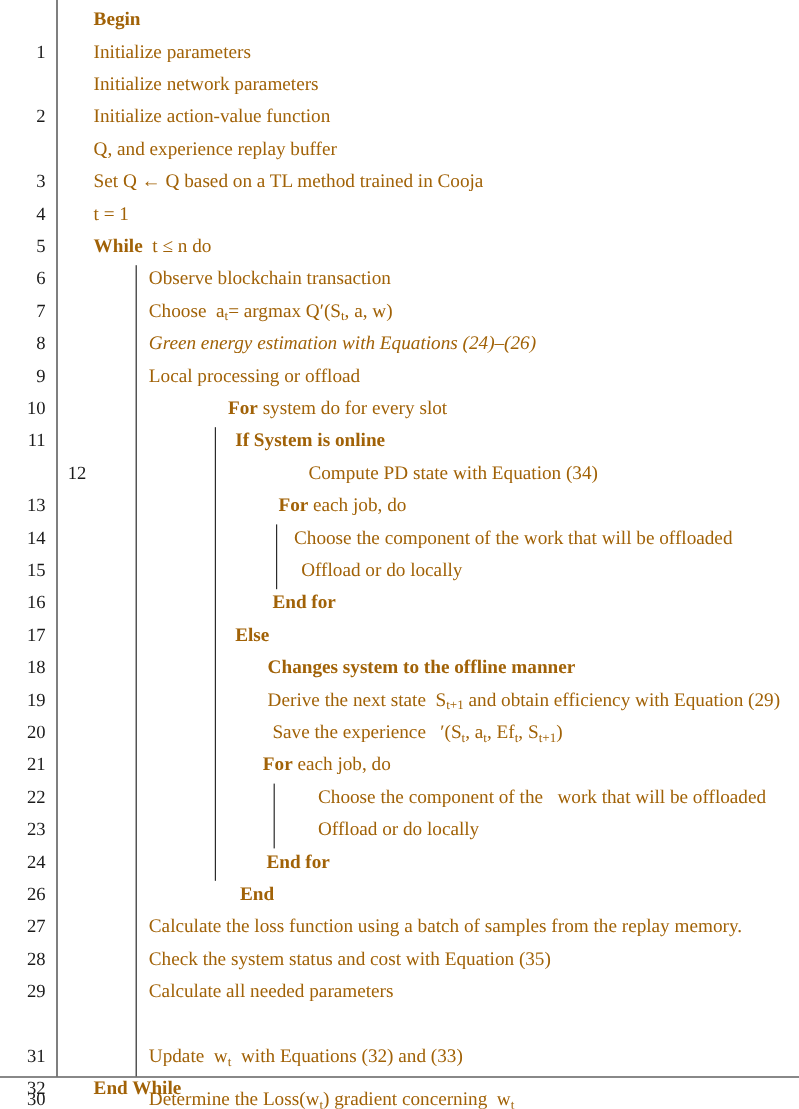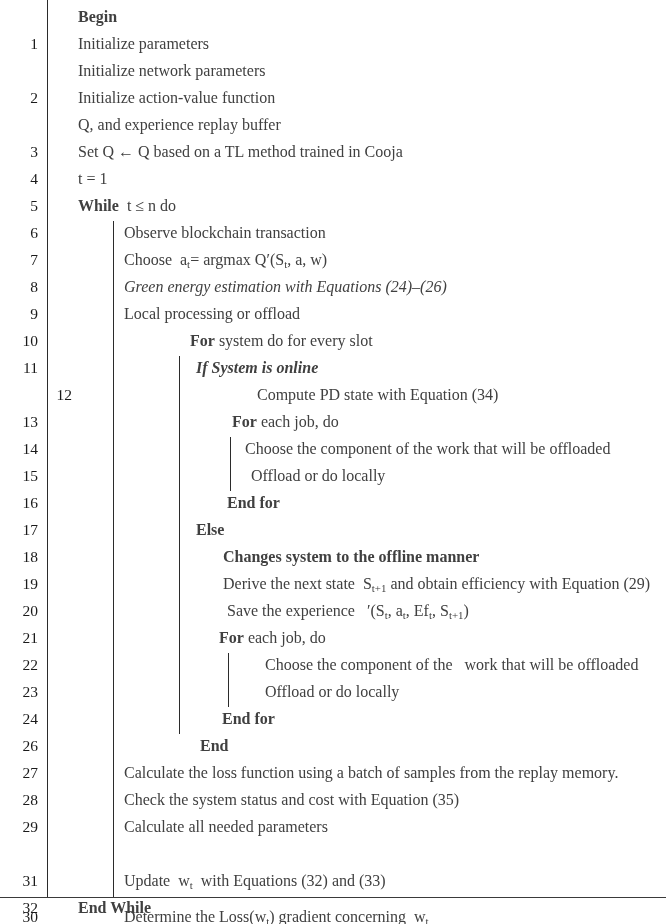--- a/index.html
+++ b/index.html
@@ -55,21 +55,21 @@
     color: #1a1a1a;
     font-family: "Liberation Serif", "DejaVu Serif", serif;
   }
 
   .text {
     position: absolute;
     top: 0;
     font-size: 16px;
     line-height: 27px;
     white-space: nowrap;
-    color: #404040;
+    color: #a16207;
   }
   .text.b { font-weight: bold; }
 
   .text sub {
     font-size: 0.68em;
     line-height: 0;
     vertical-align: -0.28em;
   }
 </style>
 </head>
@@ -123,21 +123,21 @@
     <div class="row" style="top: 300px;">
       <div class="lineno">9</div>
       <div class="text" style="left: 124px;">Local processing or offload</div>
     </div>
     <div class="row" style="top: 327px;">
       <div class="lineno">10</div>
       <div class="text" style="left: 190px;"><b>For</b> system do for every slot</div>
     </div>
     <div class="row" style="top: 354px;">
       <div class="lineno">11</div>
-      <div class="text b" style="left: 196px; font-style: italic;">If System is online</div>
+      <div class="text b" style="left: 196px;">If System is online</div>
     </div>
     <div class="row" style="top: 381px; margin-left: 34px;">
       <div class="lineno">12</div>
       <div class="text" style="left: 223px;">Compute PD state with Equation (34)</div>
     </div>
     <div class="row" style="top: 408px;">
       <div class="lineno">13</div>
       <div class="text" style="left: 232px;"><b>For</b> each job, do</div>
     </div>
     <div class="row" style="top: 435px;">

